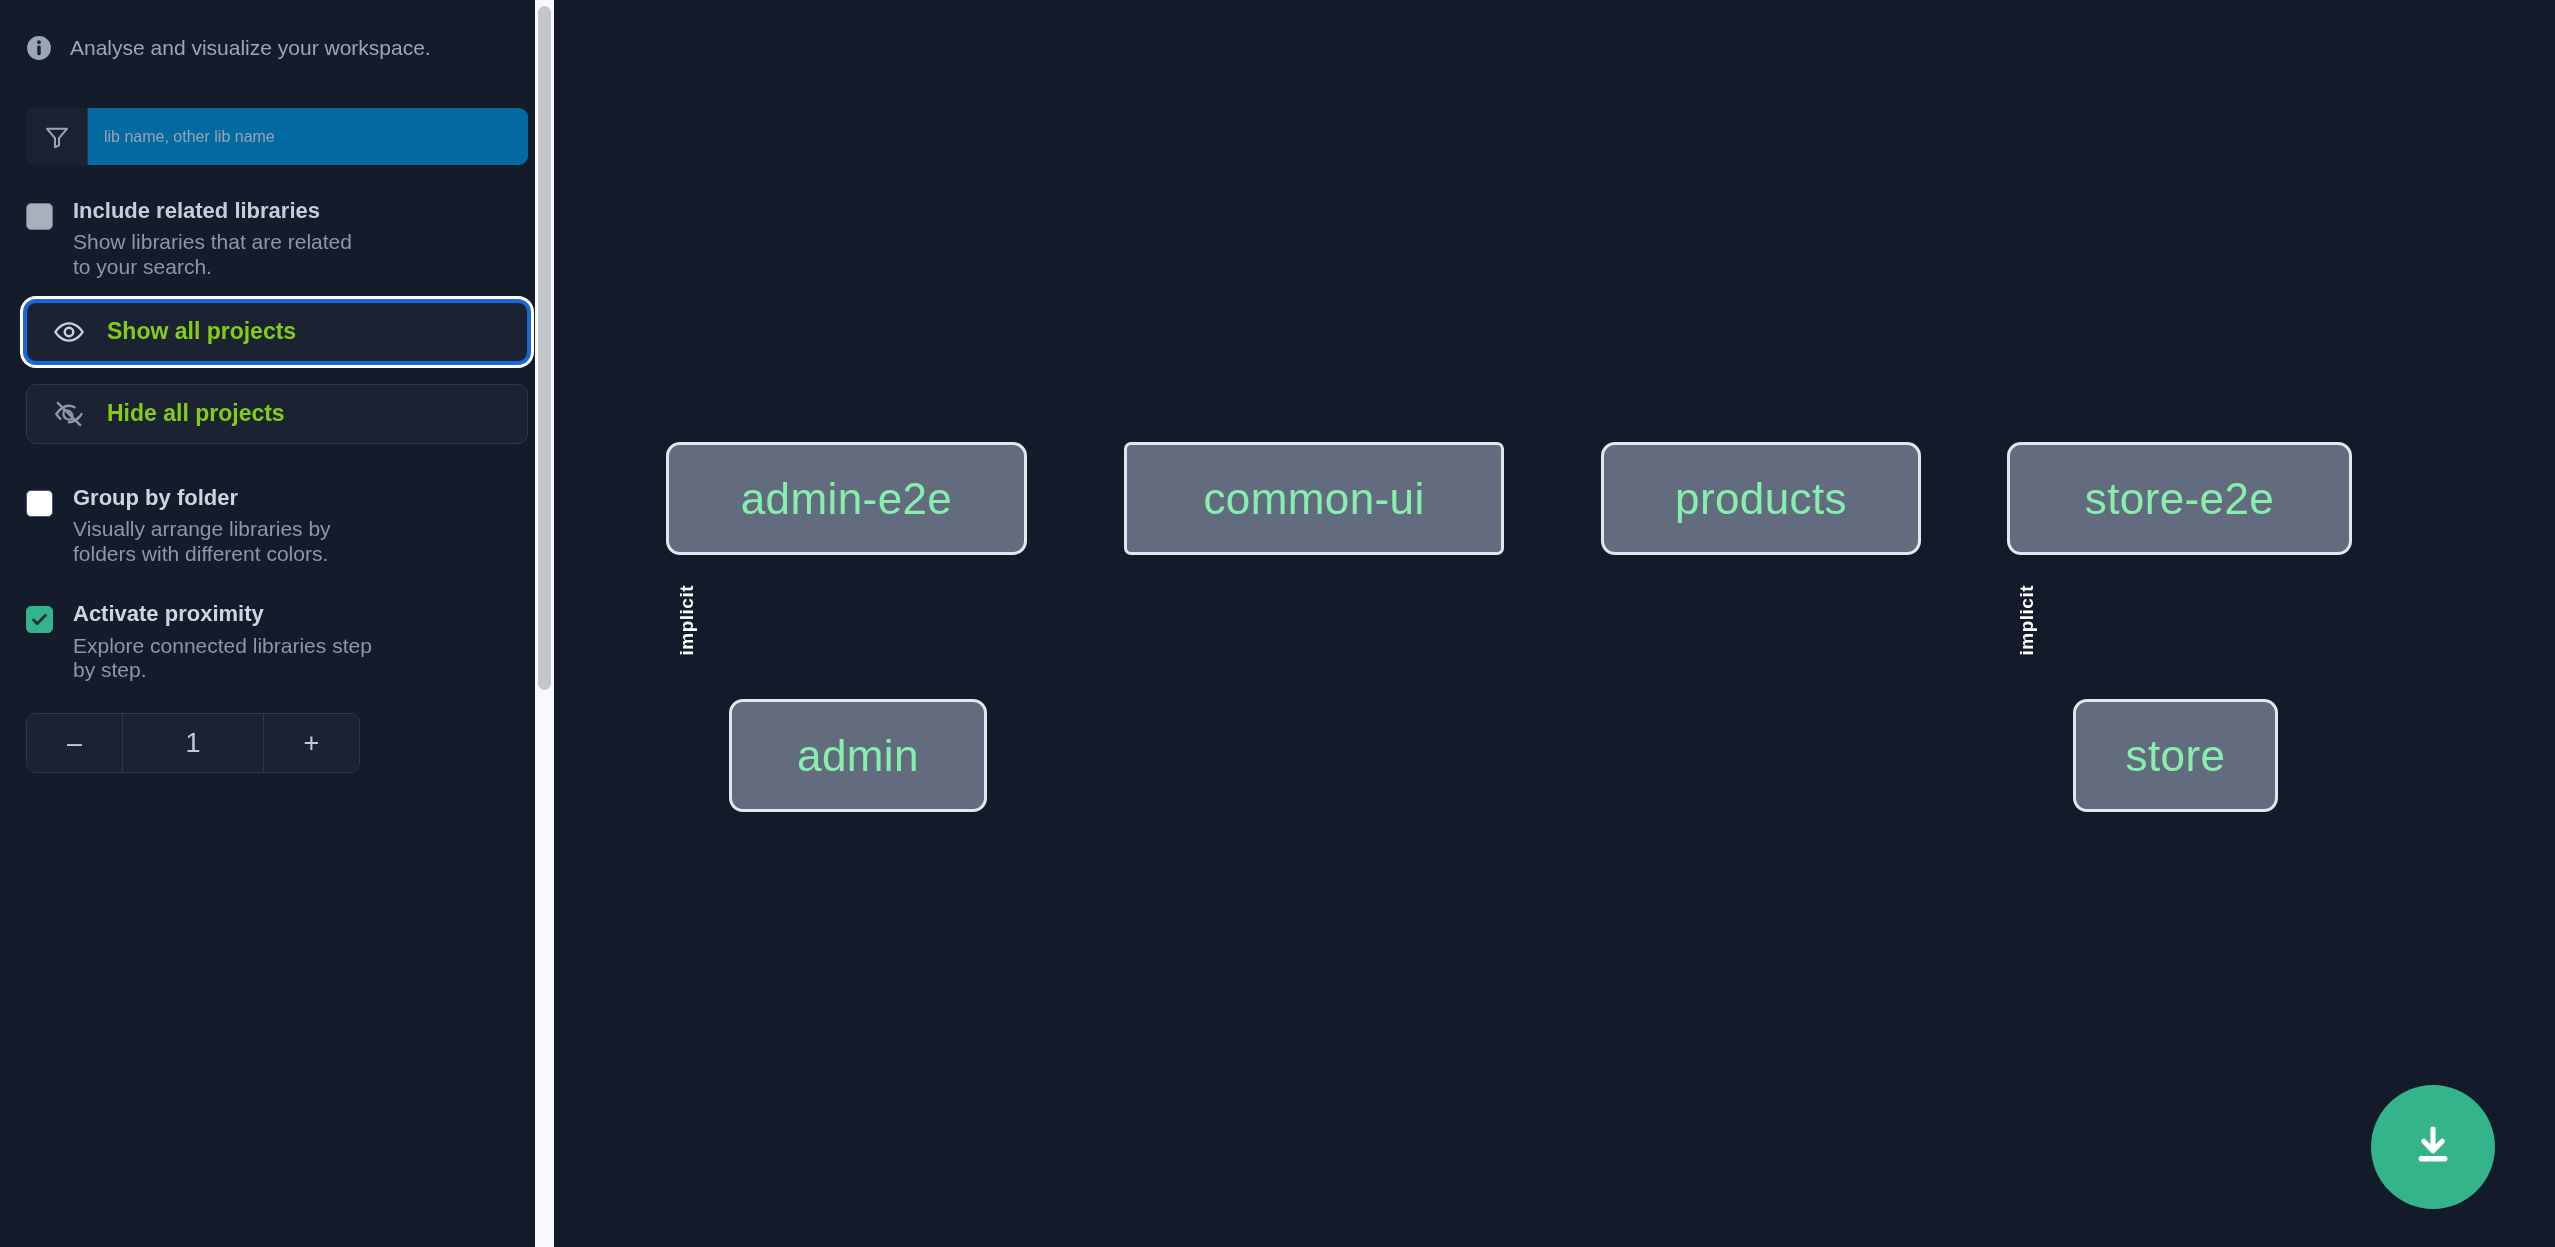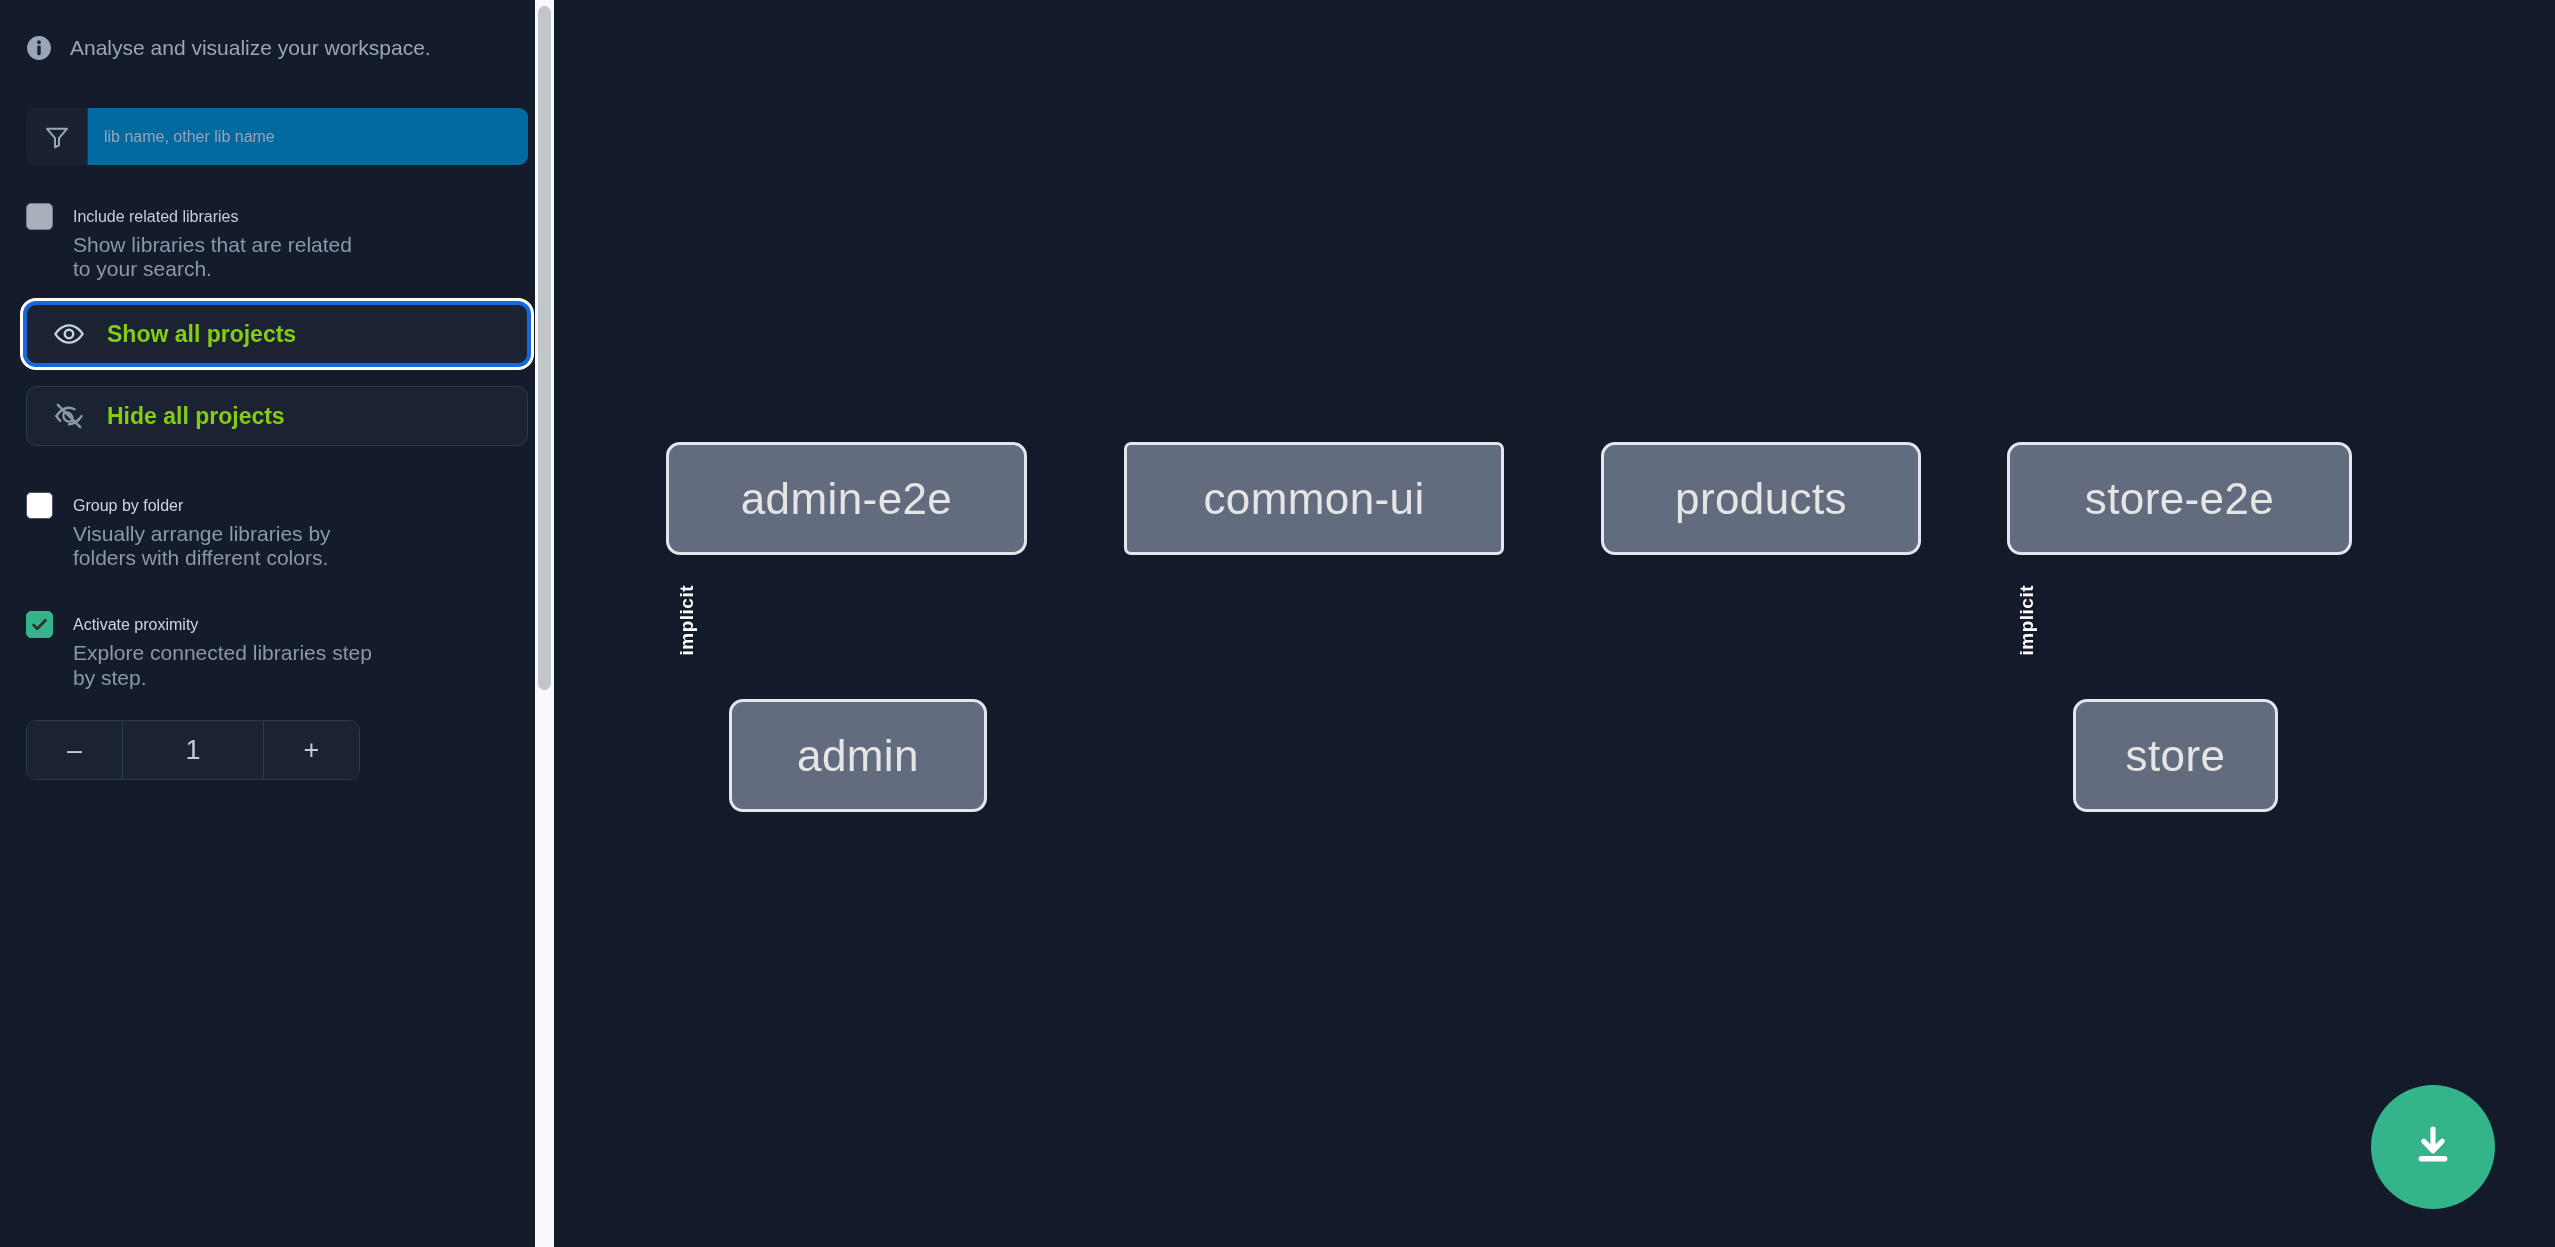--- a/index.html
+++ b/index.html
@@ -80,21 +80,21 @@
     border-radius: 5px;
     display: flex; align-items: center; justify-content: center;
     cursor: pointer;
   }
   .cbox.disabled { background: #a9b0bb; border: 1px solid #767c86; cursor: default; }
   .cbox.unchecked { background: #ffffff; border: 1px solid #4b5565; }
   .cbox.checked { background: #33b48a; border: 1px solid #33b48a; }
   .cbox .tick { width: 19px; height: 19px; display: block; }
   .check-text { margin-left: 20px; }
   .check-title {
-    font-size: 16px; font-weight: 400; color: #cdd5e1; line-height: 1.1; margin-top: 9px;
+    font-size: 22px; font-weight: 700; color: #cdd5e1; line-height: 1.1;
   }
   .check-title.muted { color: #c5cdd9; }
   .check-desc {
     font-size: 21px; color: #8b97aa; line-height: 1.18; margin-top: 7px;
     max-width: 300px;
   }
 
   
   .sb-btn {
     position: relative;
@@ -149,21 +149,21 @@
   .graph {
     position: relative; flex: 1 1 auto; height: 1247px;
     background: #131a29; overflow: hidden;
   }
   .node {
     position: absolute;
     background: #636c7e;
     border: 3px solid #e3e6eb;
     border-radius: 14px;
     display: flex; align-items: center; justify-content: center;
-    color: #e5e5e5;
+    color: #86efac;
     font-size: 44px; font-weight: 400;
     letter-spacing: 0.4px;
     cursor: pointer;
   }
   .edge-layer {
     position: absolute; inset: 0; pointer-events: none;
   }
   .edge-label {
     position: absolute;
     color: #ffffff; font-size: 19px; font-weight: 700;

